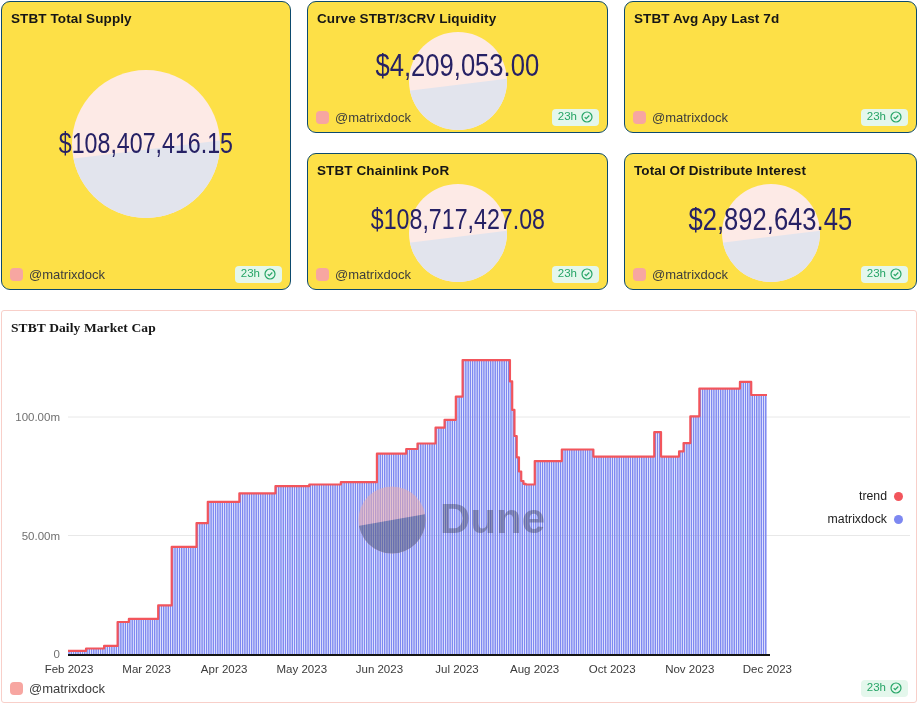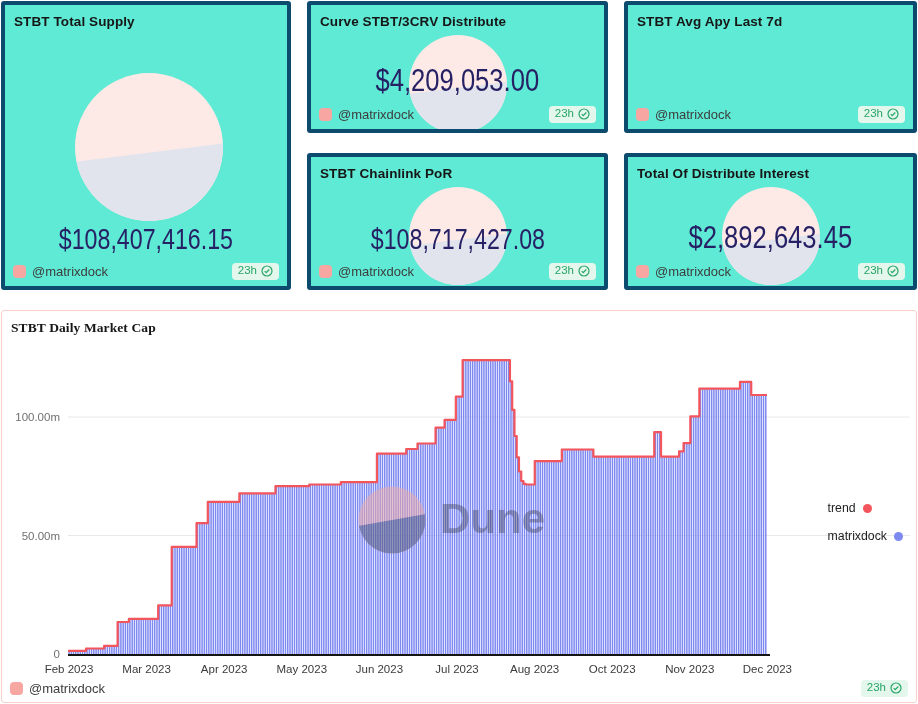--- a/index.html
+++ b/index.html
@@ -1,38 +1,38 @@
 <!DOCTYPE html>
 <html><head>
 <meta charset="utf-8">
 <style>
   html,body{margin:0;padding:0;background:#fff;}
   body{width:918px;height:704px;overflow:hidden;font-family:"Liberation Sans",sans-serif;}
   .dash{display:grid;grid-template-columns:290px 301px 293px;grid-template-rows:132px 137px;
         column-gap:16px;row-gap:20px;padding:1px 1px 0 1px;}
-  .card{border:4px solid #0c4a6e;border-radius:3px;background:#5eead4;position:relative;overflow:hidden;box-sizing:border-box;}
+  .card{border:1px solid #0c4a6e;border-radius:9px;background:#fde047;position:relative;overflow:hidden;box-sizing:border-box;}
   .c1{grid-row:1/3;}
   .card-title{padding:9px 10px 0 9px;font-size:13.5px;font-weight:700;color:#161616;letter-spacing:.1px;}
-  .card-body{position:absolute;left:0;right:0;top:26px;bottom:30px;display:flex;align-items:flex-end;justify-content:center;}
+  .card-body{position:absolute;left:0;right:0;top:26px;bottom:30px;display:flex;align-items:center;justify-content:center;}
   .wm{position:absolute;border-radius:50%;background:#fdeae6;overflow:hidden;}
   .wm-sm{width:98px;height:98px;top:4px;left:calc(50% - 49px);}
   .c1 .wm{width:148px;height:148px;top:42px;left:70px;}
   .wm .wave{position:absolute;left:-15%;right:-15%;height:65%;top:54%;background:#e2e4ed;transform:rotate(-7deg);}
   .value{position:relative;white-space:nowrap;color:#262165;transform:scaleX(0.8);}
   .v-sz1{font-size:29px;}  .v-sz2{font-size:32px;}  .v-sz3{font-size:42px;transform:scaleX(0.9);}
   .card-footer{position:absolute;left:0;right:0;bottom:0;height:30px;display:flex;align-items:center;padding:0 8px;gap:6px;box-sizing:border-box;}
   .avatar{width:13px;height:13px;border-radius:4px;background:#f7a6a1;flex:0 0 auto;}
   .author{font-size:13px;color:#3d3d3d;flex:1;}
   .badge{display:inline-flex;align-items:center;gap:4px;background:#e4f7ec;color:#27a567;
          font-size:11.5px;padding:2.5px 6px;border-radius:4px;line-height:1;}
   .chart-card{margin:20px 1px 1px 1px;height:393px;border:1px solid #f8cfc9;border-radius:3px;
               position:relative;overflow:hidden;box-sizing:border-box;}
   .plot-svg{position:absolute;left:0;top:0;width:916px;height:391px;}
   svg text{font-family:"Liberation Sans",sans-serif;}
-  .legend{position:absolute;right:13px;top:190px;display:flex;flex-direction:column;align-items:flex-start;gap:14px;}
+  .legend{position:absolute;right:13px;top:178px;display:flex;flex-direction:column;align-items:flex-end;gap:9px;}
   .legend-item{display:flex;align-items:center;gap:7px;font-size:12.3px;color:#1d1d1d;}
   .dot{width:9px;height:9px;border-radius:50%;flex:0 0 auto;}
   .chart-footer{position:absolute;left:0;right:0;bottom:0;height:28px;display:flex;align-items:center;padding:0 8px;gap:6px;box-sizing:border-box;}
 </style>
 </head>
 <body>
 
 <div class="dash">
 
   <div class="card c1">
@@ -50,21 +50,21 @@
           <span>23h</span>
         <svg width="12" height="12" viewBox="0 0 12 12">
             <circle cx="6" cy="6" r="5" fill="none" stroke="#27a567" stroke-width="1.2"></circle>
             <path d="M3.7 6.2 L5.2 7.7 L8.3 4.5" fill="none" stroke="#27a567" stroke-width="1.2"></path>
           </svg>
       </span>
     </div>
   </div>
 
   <div class="card">
-    <div class="card-title">Curve STBT/3CRV Distribute</div>
+    <div class="card-title">Curve STBT/3CRV Liquidity</div>
     <div class="card-body">
       <div class="wm wm-sm">
           <div class="wave"></div>
         </div>
       <div class="value v-sz2">$4,209,053.00</div>
     </div>
     <div class="card-footer">
       <span class="avatar"></span>
       <span class="author">@matrixdock</span>
       <span class="badge">

